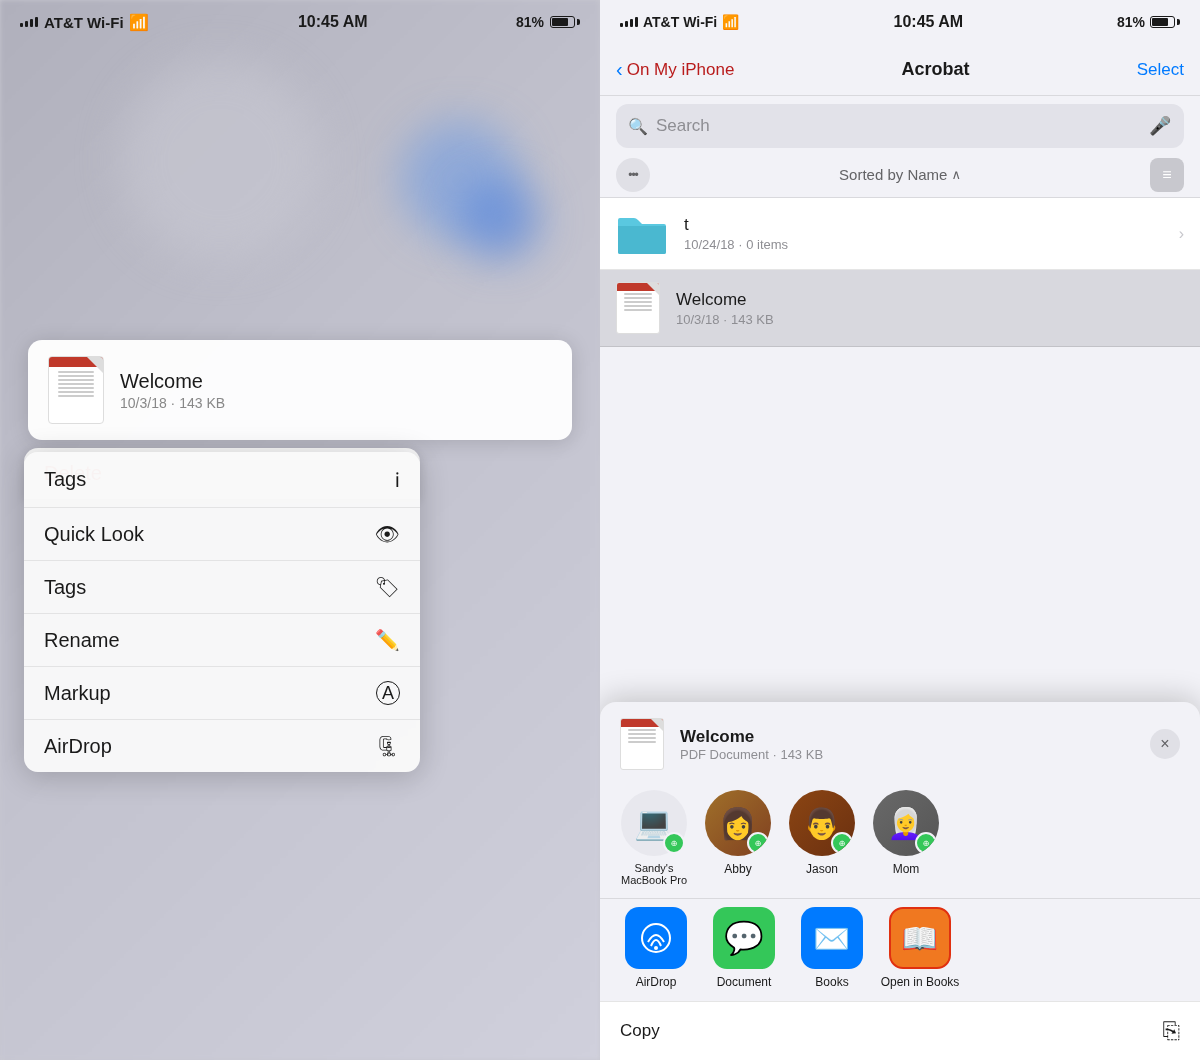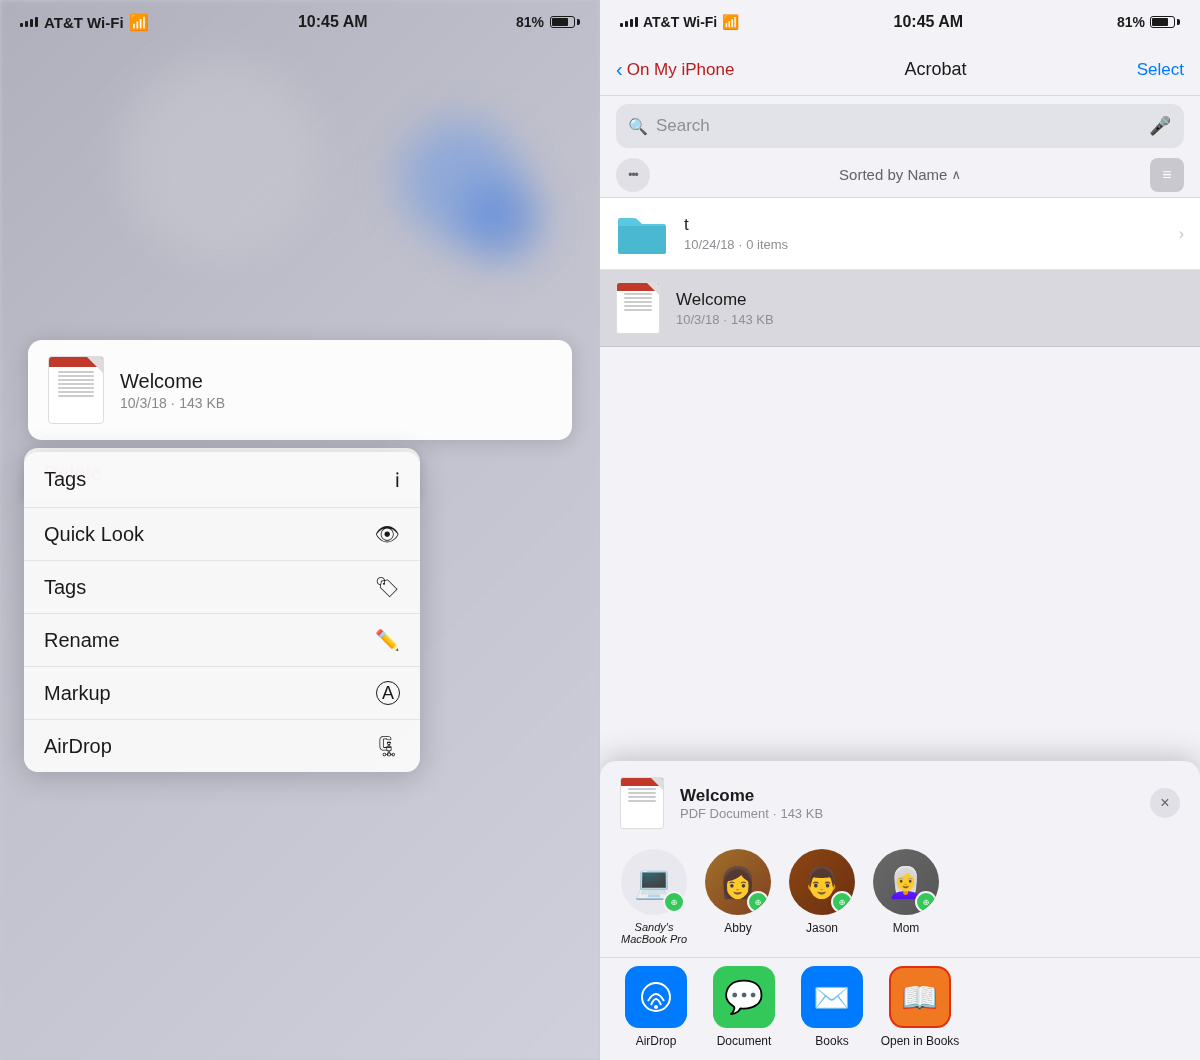--- a/index.html
+++ b/index.html
@@ -174,21 +174,21 @@
     }
     .nav-back {
       display: flex;
       align-items: center;
       gap: 4px;
       color: #007aff;
       font-size: 17px;
     }
     .nav-title {
       font-size: 18px;
-      font-weight: 400;
+      font-weight: 700;
       color: #1a1a1a;
     }
     .nav-select {
       color: #007aff;
       font-size: 17px;
     }
 
     
     .search-bar-container {
       position: absolute;
@@ -749,21 +749,21 @@
 
     <div class="people-row">
 
       <div class="person-item">
         <div class="person-avatar-macbook">
           <span style="font-size:32px;">💻</span>
           <div class="avatar-badge">
             <span style="font-size:8px;color:#fff;">⊕</span>
           </div>
         </div>
-        <span class="person-name" style="font-size:11px;text-align:center;font-style:italic;">Sandy's<br>MacBook Pro</span>
+        <span class="person-name" style="font-size:11px;text-align:center;">Sandy's<br>MacBook Pro</span>
       </div>
 
       <div class="person-item">
         <div class="person-avatar">
           <div style="width:100%;height:100%;background:linear-gradient(135deg,#a0702a,#804020);display:flex;align-items:center;justify-content:center;font-size:30px;">👩</div>
           <div class="avatar-badge">
             <span style="font-size:8px;color:#fff;">⊕</span>
           </div>
         </div>
         <span class="person-name">Abby</span>
@@ -819,15 +819,19 @@
       </div>
 
       <div class="app-item">
         <div class="app-icon app-books" style="border:2px solid #e03010;">
           <span style="font-size:30px; color:white;">📖</span>
         </div>
         <span class="app-label">Open in Books</span>
       </div>
     </div>
 
+    <div class="copy-row">
+      <span class="copy-label">Copy</span>
+      <span class="copy-icon">⎘</span>
+    </div>
   </div>
 
 </div>
 
 </body></html>

